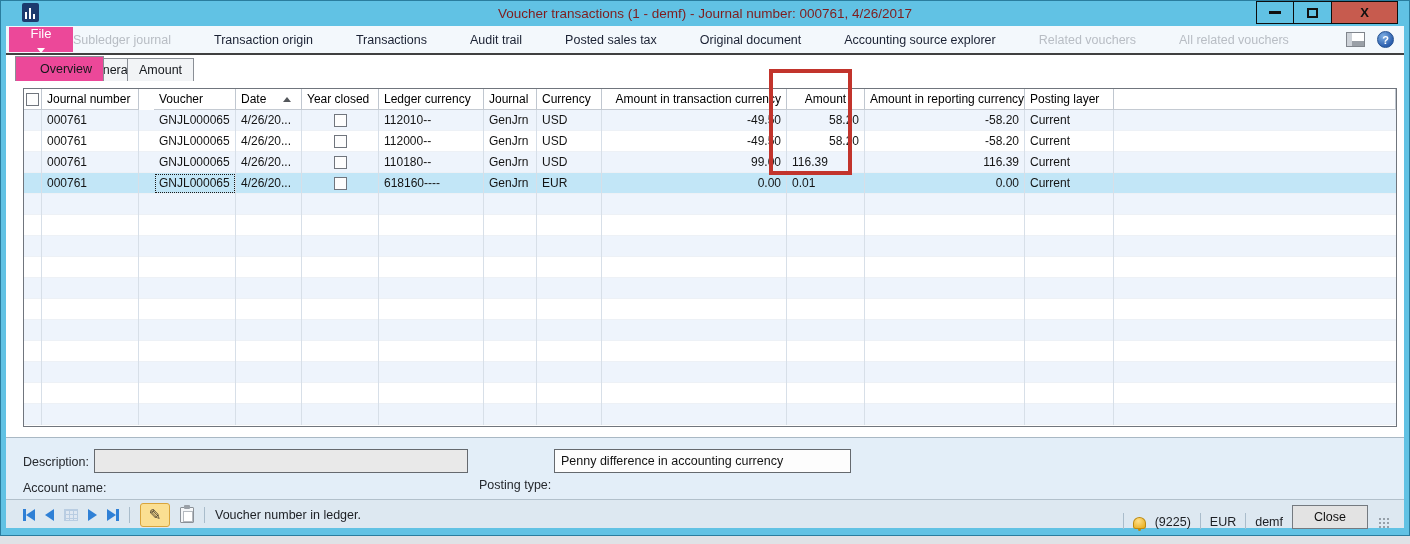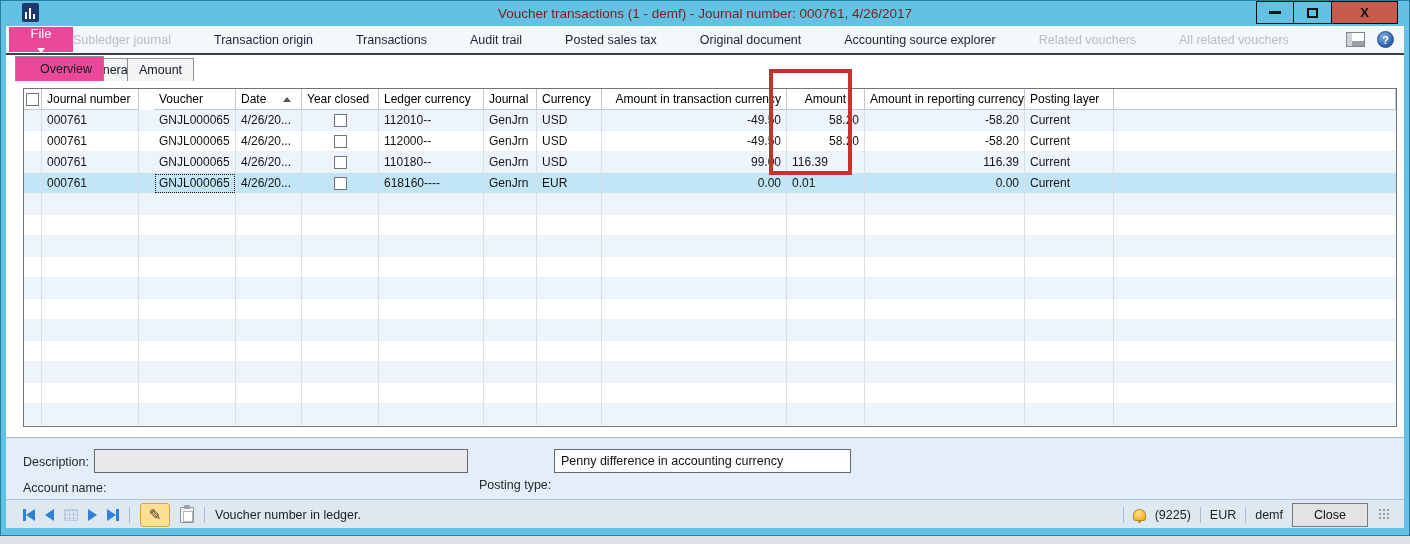--- a/index.html
+++ b/index.html
@@ -127,21 +127,21 @@
     font-family:"Liberation Sans", sans-serif; font-size:12.5px; color:#121212; padding:0 6px;
   }
   .dinput.white { background:#fdfdfd; }
 
   
   .statusbar {
     position:absolute; left:0; right:0; top:473px; height:29px;
     background:#dde8f1; border-top:1px solid #b2c0cb;
   }
   .sb-left { position:absolute; left:17px; top:0; height:29px; display:flex; align-items:center; gap:10px; }
-  .sb-right { position:absolute; right:14px; top:0; height:29px; display:flex; align-items:center; gap:9px;margin-left:25px; }
+  .sb-right { position:absolute; right:14px; top:0; height:29px; display:flex; align-items:flex-end; gap:9px;margin-left:25px; }
   .vsep { width:1px; height:16px; background:#a9bccb; }
   .tri-r { width:0; height:0; border-top:6px solid transparent; border-bottom:6px solid transparent; border-left:9px solid #2f80d6; }
   .tri-l { width:0; height:0; border-top:6px solid transparent; border-bottom:6px solid transparent; border-right:9px solid #2f80d6; }
   .nav-bar { width:3px; height:12px; background:#2f80d6; }
   .nav-grp { display:flex; align-items:center; }
   .grid-icon {
     width:14px; height:12px; background:#dfe8f2;
     background-image:linear-gradient(#b9cde2 1px, transparent 1px), linear-gradient(90deg,#b9cde2 1px, transparent 1px);
     background-size:4px 4px; border:1px solid #b9cde2;
   }

